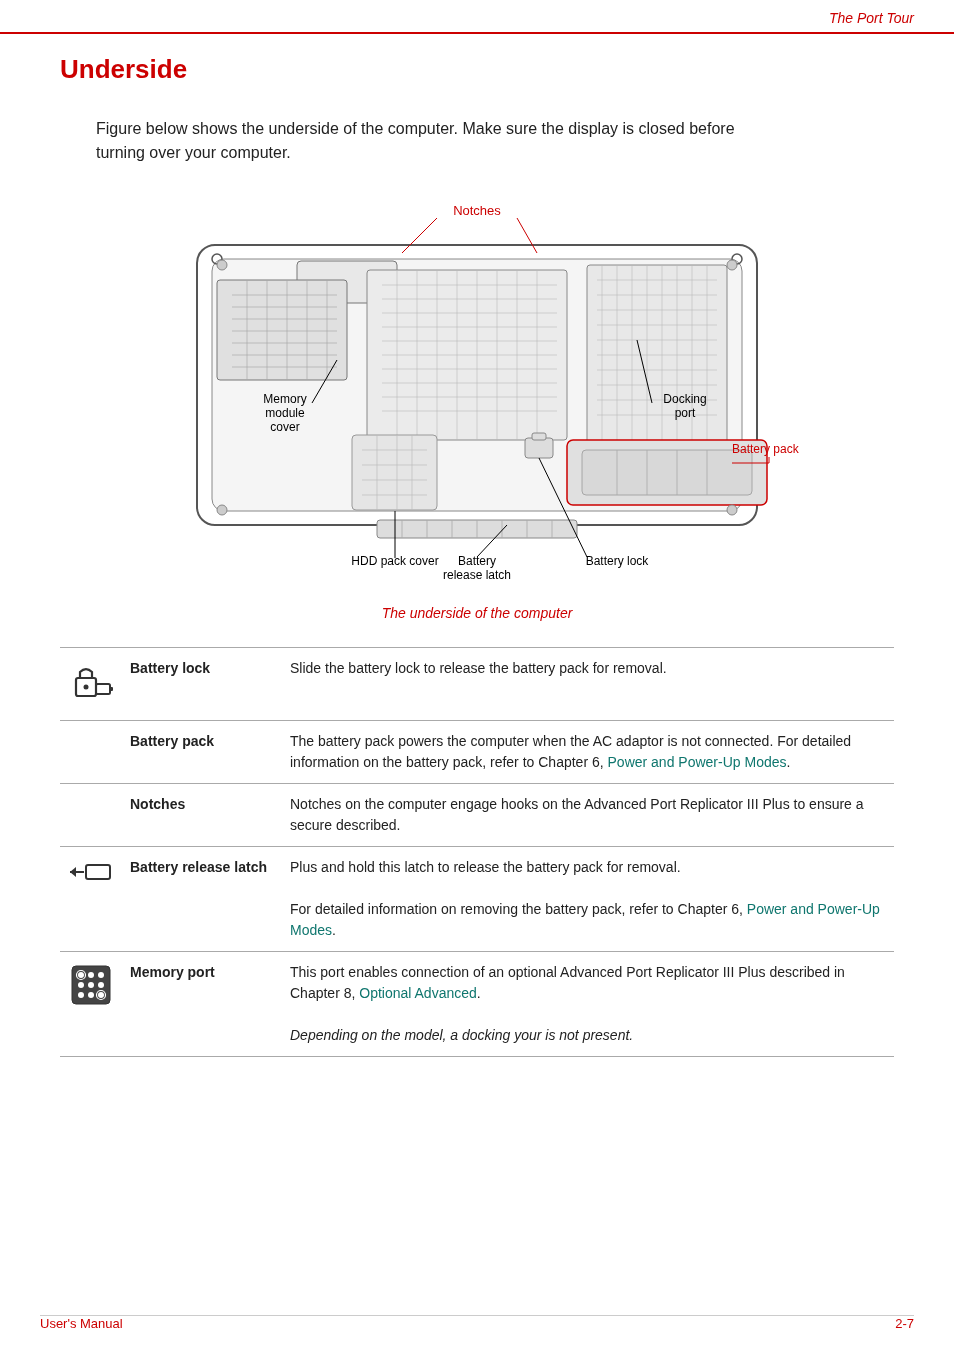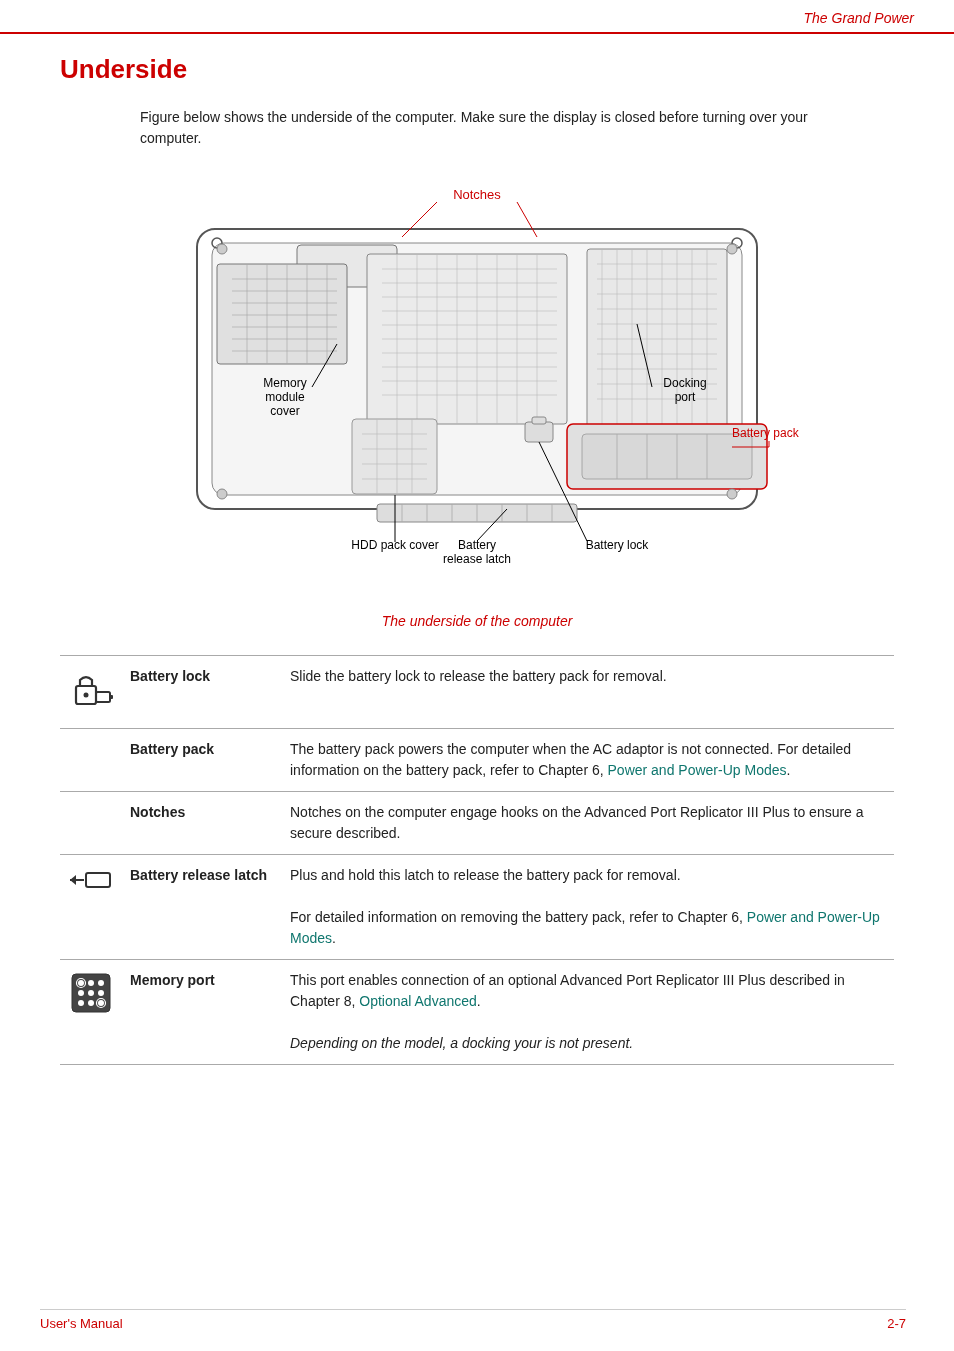--- a/index.html
+++ b/index.html
@@ -29,28 +29,28 @@
     
     .content {
       padding: 20px 60px 20px 60px;
     }
 
     
     .section-title {
       color: #c00;
       font-size: 26px;
       font-weight: bold;
-      margin-bottom: 22px;
+      margin-bottom: 32px;
     }
 
     
     .intro-text {
-      margin-left: 80px;
+      margin-left: 36px;
       margin-bottom: 20px;
-      font-size: 14px;
+      font-size: 16px;
       line-height: 1.5;
       max-width: 680px;
     }
 
     
     .diagram-container {
       display: flex;
       flex-direction: column;
       align-items: center;
       margin-bottom: 10px;
@@ -61,21 +61,20 @@
       width: 680px;
       height: 420px;
     }
 
     .diagram-caption {
       color: #c00;
       font-style: italic;
       font-size: 14px;
       text-align: center;
       margin-bottom: 16px;
-      margin-top: 24px;
     }
 
     
     .features-table {
       width: 100%;
       border-collapse: collapse;
       margin-top: 4px;
     }
 
     .features-table tr {
@@ -112,34 +111,34 @@
     .link-text {
       color: #0f766e;
       text-decoration: none;
     }
 
     
     .page-footer {
       position: absolute;
       bottom: 20px;
       left: 40px;
-      right: 48px;
+      right: 40px;
       display: flex;
       justify-content: space-between;
       border-top: 1px solid #ccc;
-      padding-top: 6px;
+      padding-top: 0;
       font-size: 13px;
       color: #c00;
     }
   </style>
 </head>
 <body>
 
 <div class="page-header">
-  <span class="header-title">The Grand Power</span>
+  <span class="header-title">The Port Tour</span>
 </div>
 
 <div class="content">
 
   <h1 class="section-title">Underside</h1>
 
   <p class="intro-text">Figure below shows the underside of the computer. Make sure the display is closed before turning over your computer.</p>
 
   <div class="diagram-container">
     <div class="diagram-svg-wrap">

